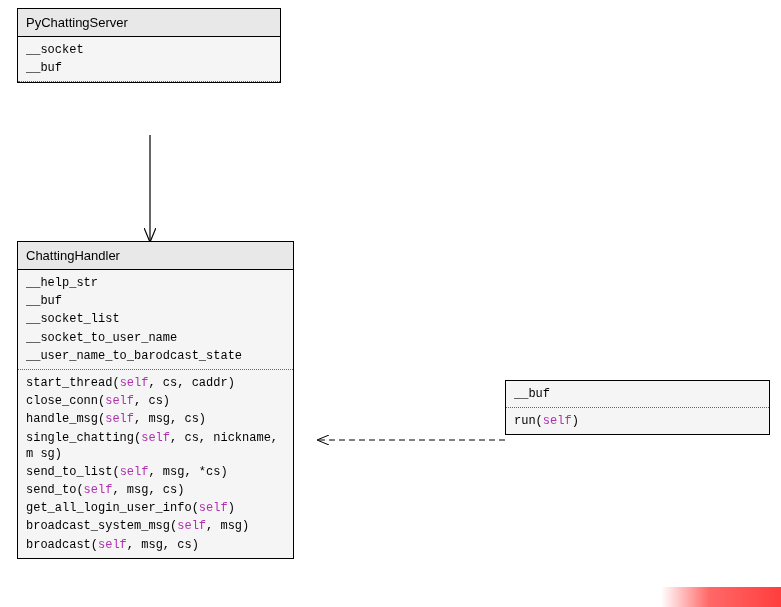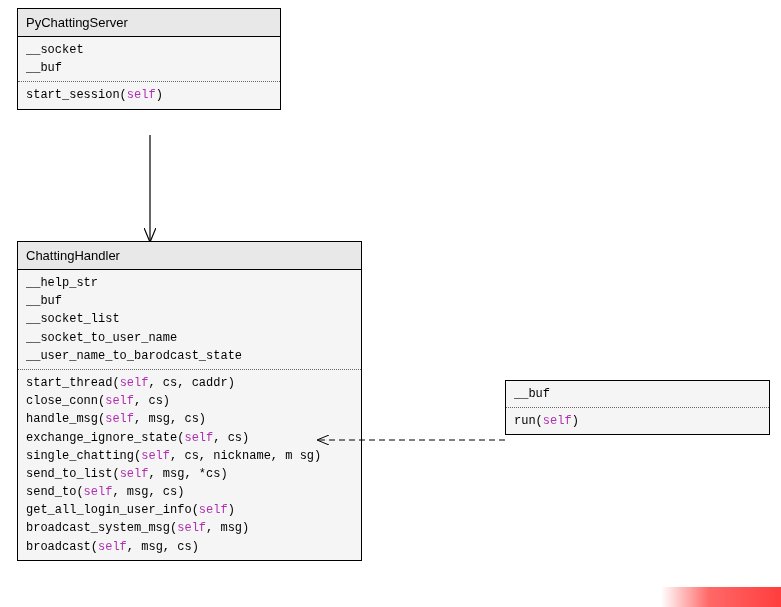--- a/index.html
+++ b/index.html
@@ -15,39 +15,35 @@
 </style>
 </head>
 <body>
 
 <div class="cls" style="left:17px;top:8px;width:264px">
   <div class="cls-title">PyChattingServer</div>
   <div class="cls-attrs">
       <div>__socket</div>
       <div>__buf</div>
     </div>
-  <div class="cls-methods">
-      <div><span>start_session(</span><span class="self">self</span><span>)</span></div>
-    </div>
 </div>
 
-<div class="cls" style="left:17px;top:241px;width:345px">
+<div class="cls" style="left:17px;top:241px;width:277px">
   <div class="cls-title">ChattingHandler</div>
   <div class="cls-attrs">
       <div>__help_str</div>
       <div>__buf</div>
       <div>__socket_list</div>
       <div>__socket_to_user_name</div>
       <div>__user_name_to_barodcast_state</div>
     </div>
   <div class="cls-methods">
       <div><span>start_thread(</span><span class="self">self</span><span>, cs, caddr)</span></div>
       <div><span>close_conn(</span><span class="self">self</span><span>, cs)</span></div>
       <div><span>handle_msg(</span><span class="self">self</span><span>, msg, cs)</span></div>
-      <div><span>exchange_ignore_state(</span><span class="self">self</span><span>, cs)</span></div>
       <div><span>single_chatting(</span><span class="self">self</span><span>, cs, nickname, m
 sg)</span></div>
       <div><span>send_to_list(</span><span class="self">self</span><span>, msg, *cs)</span></div>
       <div><span>send_to(</span><span class="self">self</span><span>, msg, cs)</span></div>
       <div><span>get_all_login_user_info(</span><span class="self">self</span><span>)</span></div>
       <div><span>broadcast_system_msg(</span><span class="self">self</span><span>, msg)</span></div>
       <div><span>broadcast(</span><span class="self">self</span><span>, msg, cs)</span></div>
     </div>
 </div>
 

